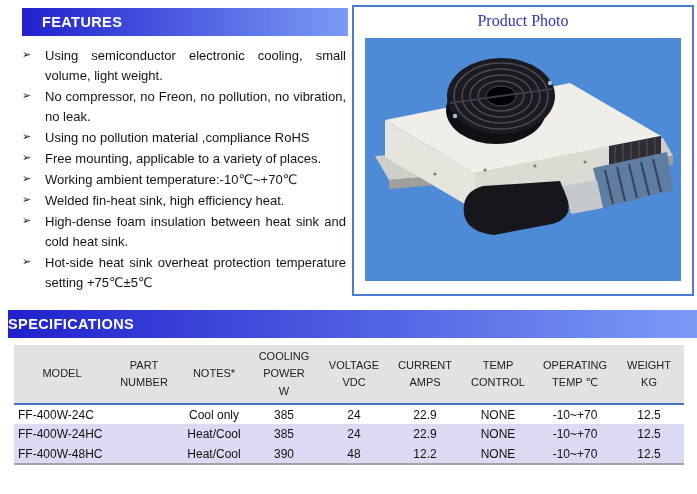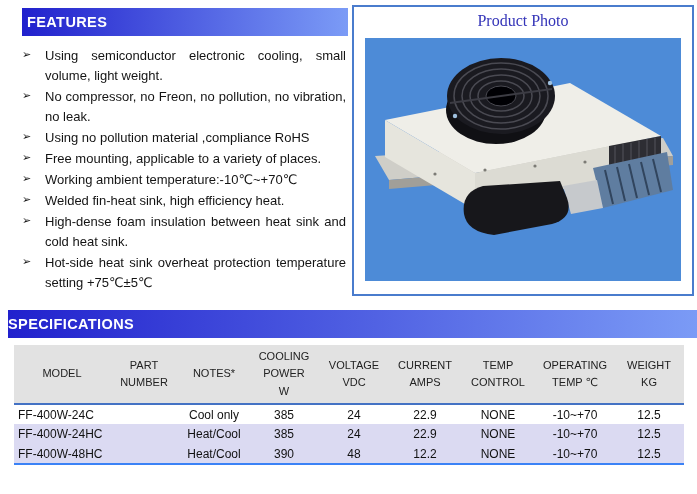--- a/index.html
+++ b/index.html
@@ -19,21 +19,21 @@
     color: #fff;
     font-weight: bold;
     display: flex;
     align-items: center;
     height: 28px;
     letter-spacing: 0.4px;
   }
 
   
   .features { position: absolute; left: 22px; top: 8px; width: 326px; }
-  .features .bar { font-size: 14.5px; padding-left: 5px; }
+  .features .bar { font-size: 14.5px; padding-left: 20px; }
   .features-list { list-style: none; margin-top: 10px; padding-right: 2px; }
   .features-list li { display: flex; margin-bottom: 1px; }
   .f-marker { flex: 0 0 23px; width: 23px; font-size: 11px; color: #111; padding-top: 2px; }
   .f-text { flex: 1; font-size: 13px; line-height: 20px; text-align: justify; color: #141414; }
 
   
   .photo-box {
     position: absolute; left: 352px; top: 5px; width: 342px; height: 291px;
     border: 2px solid #4a7ccd; background: #fff;
   }
@@ -64,21 +64,21 @@
   tbody td {
     font-size: 12px;
     color: #111;
     height: 20px;
     text-align: center;
     vertical-align: middle;
     overflow: hidden;
   }
   tbody td:first-child { text-align: left; padding-left: 4px; }
   tbody tr.alt { background: #dbdaf2; }
-  tbody tr:last-child td { border-bottom: 2px solid #3b82f6; margin-left: 20px; }
+  tbody tr:last-child td { border-bottom: 2px solid #a3a3a3; margin-left: 20px; }
 </style>
 </head>
 <body>
 
 <div class="page">
 
   <div class="features">
     <div class="bar">
       <span>FEATURES</span>
     </div>

